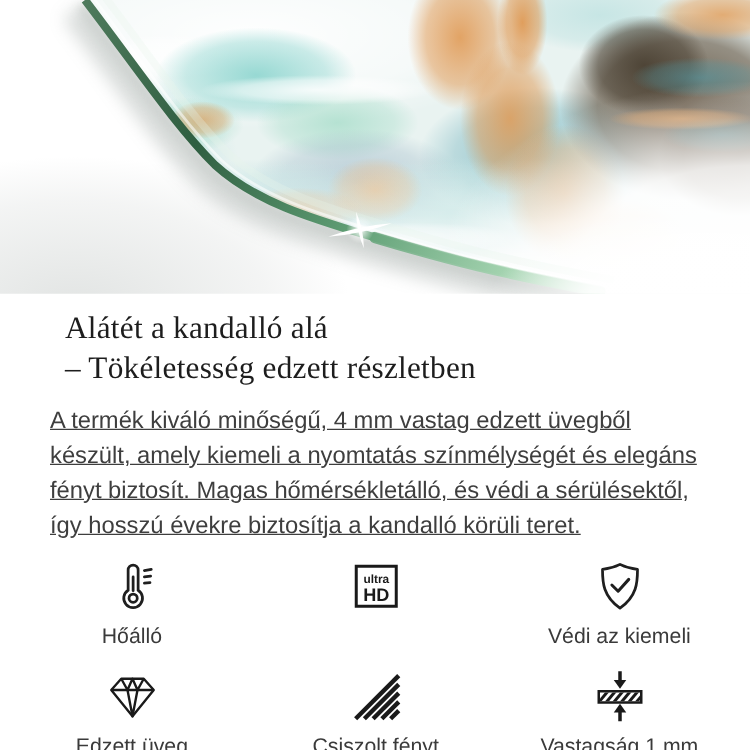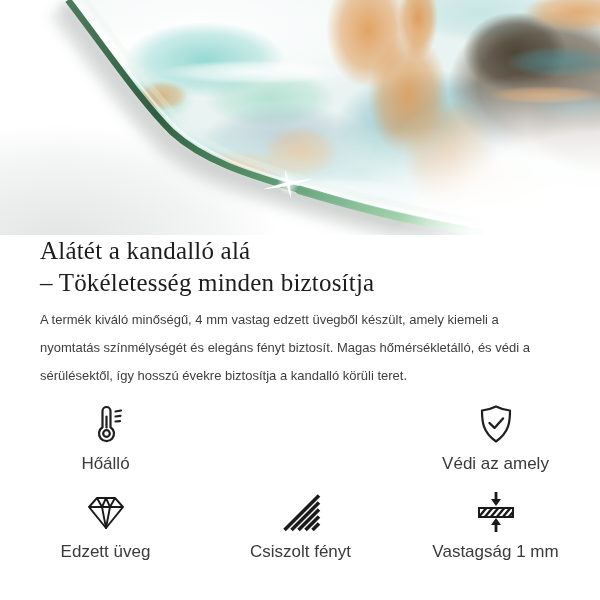--- a/index.html
+++ b/index.html
@@ -7,25 +7,25 @@
     width:600px;height:600px;overflow:hidden;background:#ffffff;
     font-family:"Liberation Sans","DejaVu Sans",sans-serif;
     -webkit-font-smoothing:antialiased;
   }
   .hero{position:relative;height:235px;overflow:hidden;background:#ffffff;}
   .hero svg{display:block;}
   .content{padding:0 40px 0 40px;}
   .title{
     font-family:"Liberation Serif","DejaVu Serif",serif;
     font-weight:400;font-size:25px;line-height:32px;color:#1d1d1d;
-    margin:0;letter-spacing:.2px;
+    margin:12px;letter-spacing:.2px;
   }
   .desc{
-    font-size:13px;line-height:28px;color:#3e3e3e;
-    margin:7px 0 0 0;max-width:545px;
+    font-size:19px;line-height:28px;color:#3e3e3e;
+    margin:7px 0 0 0;max-width:545px;text-decoration:underline;
   }
   .features{
     margin:12px 0 0 8px;
     display:grid;grid-template-columns:repeat(3,195px);
   }
   .feature{
     display:flex;flex-direction:column;align-items:center;
     padding-bottom:16px;
   }
   .icon-wrap{height:44px;width:44px;display:flex;align-items:center;justify-content:center;}
@@ -176,21 +176,21 @@
       <circle r="11" fill="url(#glowG)"></circle>
       <path d="M-26 0 Q0 -3.5 26 0 Q0 3.5 -26 0 Z" fill="#ffffff"></path>
       <path d="M0 -15 Q-3 0 0 15 Q3 0 0 -15 Z" fill="#ffffff" opacity="0.95"></path>
     </g>
   </svg>
 </div>
 
 <div class="content">
   <h1 class="title">
     <span>Alátét a kandalló alá</span><br>
-    <span>– Tökéletesség minden biztosítja</span>
+    <span>– Tökéletesség edzett részletben</span>
   </h1>
   <p class="desc">A termék kiváló minőségű, 4 mm vastag edzett üvegből készült, amely kiemeli a nyomtatás színmélységét és elegáns fényt biztosít. Magas hőmérsékletálló, és védi a sérülésektől, így hosszú évekre biztosítja a kandalló körüli teret.</p>
 </div>
 
 <div class="features">
 
   <div class="feature">
     <span class="icon-wrap">
       <svg width="44" height="44" viewBox="0 0 44 44" fill="none" stroke="#1f1f1f" stroke-width="2.2" stroke-linecap="round">
         <path d="M18.5 25.2 A7.5 7.5 0 1 0 26.5 25.2 L26.5 9 A4 4 0 0 0 18.5 9 Z"></path>
@@ -198,30 +198,37 @@
         <circle cx="22.5" cy="31.5" r="3.3"></circle>
         <path d="M31.5 9.5 l5.5 -1"></path>
         <path d="M31.5 14.5 l5 -0.6"></path>
         <path d="M31.5 19.5 l4.5 -0.4"></path>
       </svg>
     </span>
     <span class="feature-label">Hőálló</span>
   </div>
 
   <div class="feature">
+    <span class="icon-wrap">
+      <svg width="44" height="44" viewBox="0 0 44 44">
+        <rect x="6" y="6" width="32" height="32" fill="none" stroke="#1a1a1a" stroke-width="2.4"></rect>
+        <text x="22" y="19.5" text-anchor="middle" font-size="9.5" font-weight="bold" fill="#1a1a1a" font-family="Liberation Sans, sans-serif">ultra</text>
+        <text x="22" y="33.5" text-anchor="middle" font-size="14.5" font-weight="bold" fill="#1a1a1a" font-family="Liberation Sans, sans-serif">HD</text>
+      </svg>
+    </span>
   </div>
 
   <div class="feature">
     <span class="icon-wrap">
       <svg width="44" height="44" viewBox="0 0 44 44" fill="none" stroke="#1f1f1f" stroke-width="2.2" stroke-linejoin="round" stroke-linecap="round">
         <path d="M22 4.5 C26 6.5 31 8 36 8.5 C36 19 35.5 30 22 39.5 C8.5 30 8 19 8 8.5 C13 8 18 6.5 22 4.5 Z"></path>
         <path d="M15.5 21 L20.5 26 L29 16.5" stroke-width="2.4"></path>
       </svg>
     </span>
-    <span class="feature-label">Védi az amely</span>
+    <span class="feature-label">Védi az kiemeli</span>
   </div>
 
   <div class="feature">
     <span class="icon-wrap">
       <svg width="44" height="44" viewBox="0 0 44 44" fill="none" stroke="#1a1a1a" stroke-width="1.9" stroke-linejoin="round">
         <path d="M13 8 L31 8 L39 17 L22 38 L5 17 Z"></path>
         <path d="M5 17 H39"></path>
         <path d="M13 8 L18 17 L22 8 L26 17 L31 8"></path>
         <path d="M18 17 L22 38 L26 17"></path>
       </svg>

